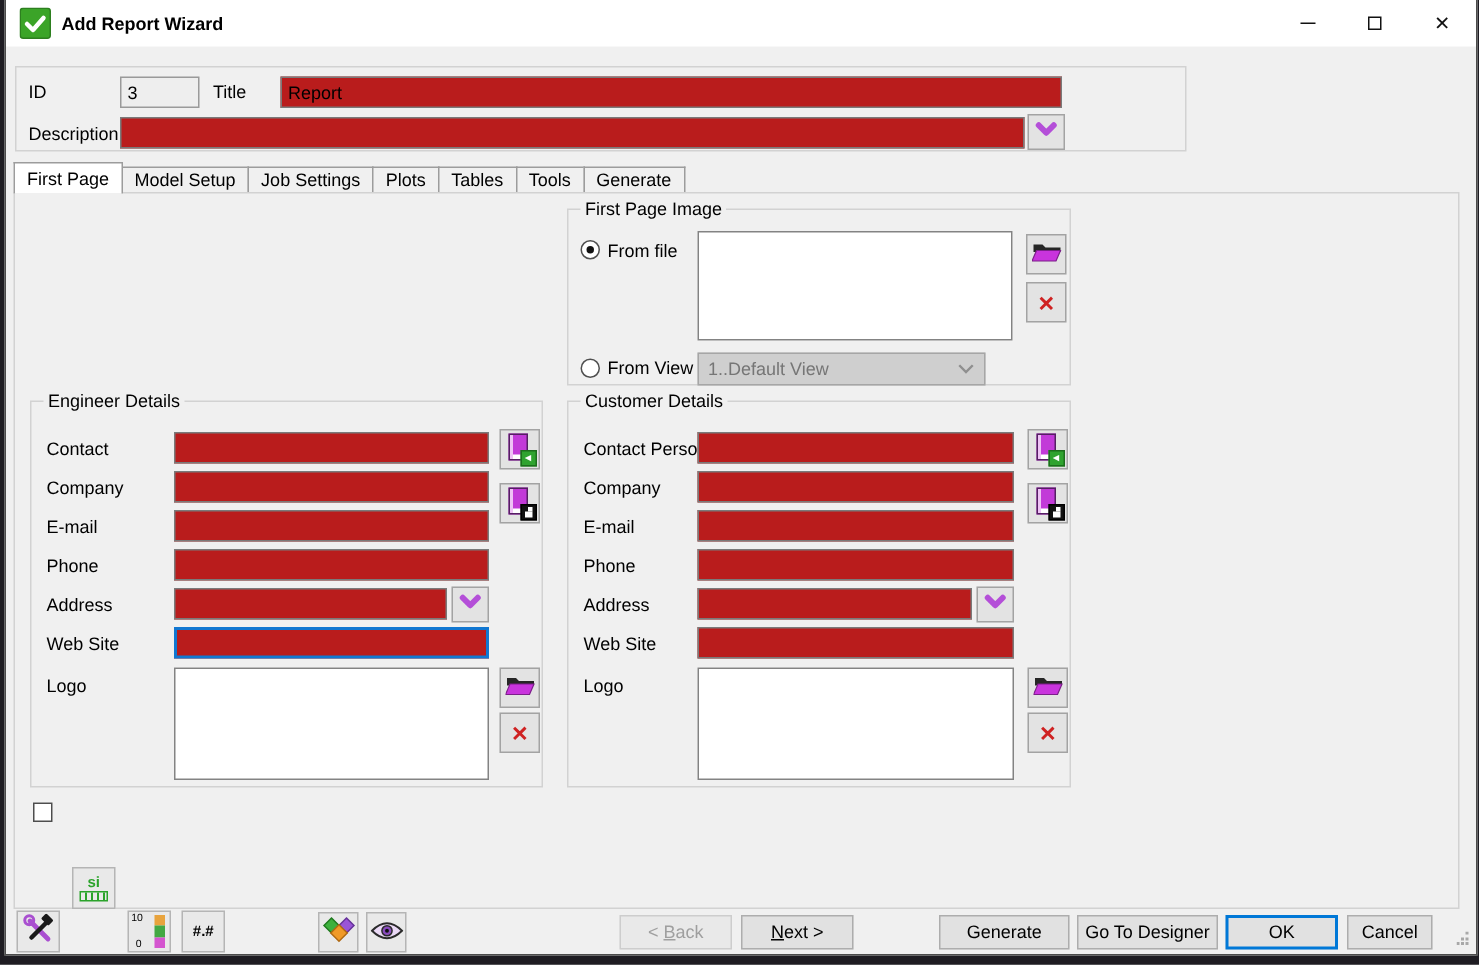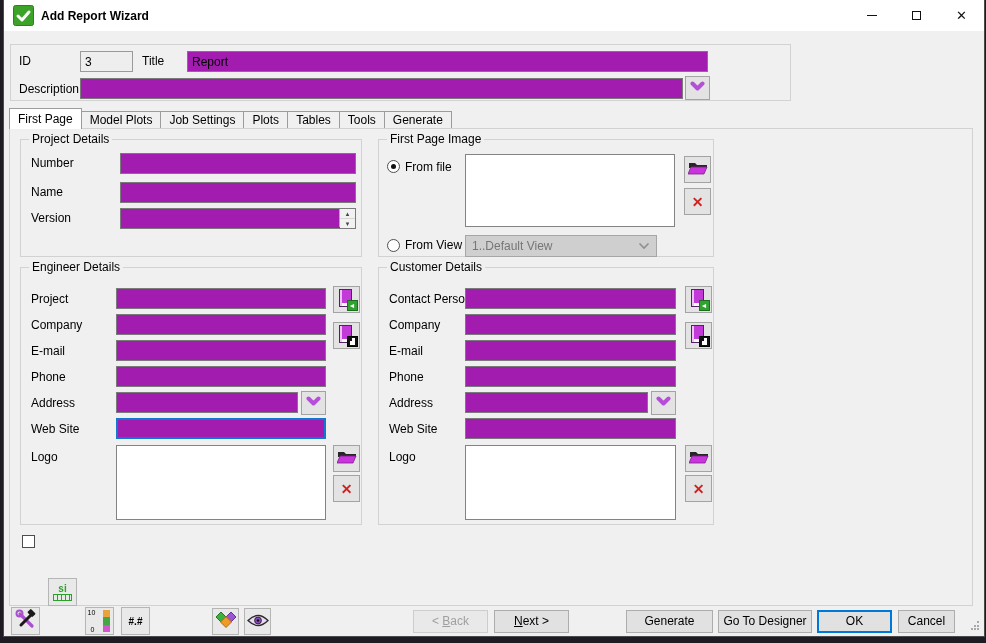--- a/index.html
+++ b/index.html
@@ -16,21 +16,21 @@
   .winbtn.min { right:90px; } .winbtn.max { right:45px; } .winbtn.cls { right:0; }
   .glyph-min { width:10px; height:1px; background:#111; }
   .glyph-max { width:9px; height:9px; border:1px solid #111; }
   .glyph-cls { font-size:13px; color:#111; }
   
   .grp { position:absolute; border:1px solid #d2d2d2; background:#f0f0f0; }
   .grp > .legend { position:absolute; top:-8px; left:8px; background:#f0f0f0;
                    padding:0 3px; line-height:14px; white-space:nowrap; }
   .lbl { position:absolute; white-space:nowrap; }
   
-  .tb { position:absolute; height:21px; border:1px solid #7a7a7a; background:#a21caf;
+  .tb { position:absolute; height:21px; border:1px solid #7a7a7a; background:#b91c1c;
         font-family:"Liberation Sans", sans-serif; font-size:12px; padding:1px 4px; }
   .tb.ro { background:#eeeeee; border-color:#9a9a9a; }
   .tb.focused { border:2px solid #1177d1; }
   .imgbox { position:absolute; background:#fff; border:1px solid #838383; }
   .combo { position:absolute; height:22px; background:#cfcfcf; border:1px solid #a6a6a6;
            color:#767676; display:flex; align-items:center; padding:0 6px; }
   .combo .cv { flex:1; }
   .sqbtn { position:absolute; width:27px; height:27px; background:#e3e3e3;
            border:1px solid #a3a3a3; display:flex; align-items:center; justify-content:center; }
   .sqbtn.small { width:25px; height:24px; }
@@ -115,45 +115,30 @@
     <input class="tb" style="left: 69px; top: 33px; width: 603px;" value="">
     <div class="sqbtn small" style="left:674px; top:31px;">
       <span><svg width="15" height="11" viewBox="0 0 15 11">
             <path d="M2.5 2.5 L7.5 7.5 L12.5 2.5" stroke="#b44fd8" stroke-width="4" fill="none" stroke-linecap="round" stroke-linejoin="round"></path>
           </svg></span>
     </div>
   </div>
 
   <div class="tabs">
     <div class="tab active">First Page</div>
-    <div class="tab">Model Plots</div>
+    <div class="tab">Model Setup</div>
     <div class="tab">Job Settings</div>
     <div class="tab">Plots</div>
     <div class="tab">Tables</div>
     <div class="tab">Tools</div>
     <div class="tab">Generate</div>
   </div>
 
   <div class="pane">
 
-    <div class="grp" style="left:10px; top:10px; width:342px; height:118px;">
-      <span class="legend">Project Details</span>
-      <span class="lbl" style="left:10px; top:16px;">Number</span>
-      <input class="tb" style="left: 99px; top: 13px; width: 236px;" value="">
-      <span class="lbl" style="left:10px; top:45px;">Name</span>
-      <input class="tb" style="left: 99px; top: 42px; width: 236px;" value="">
-      <span class="lbl" style="left:10px; top:71px;">Version</span>
-      <div style="position:absolute; left:99px; top:68px; width:236px; height:21px;">
-        <input class="tb" style="left: 0px; top: 0px; width: 236px;" value="">
-        <div class="spin">
-          <div>▴</div>
-          <div>▾</div>
-        </div>
-      </div>
-    </div>
 
     <div class="grp" style="left:368px; top:10px; width:336px; height:118px;">
       <span class="legend">First Page Image</span>
       <div class="radio sel" style="left:8px; top:20px;"></div>
       <span class="lbl" style="left:26px; top:20px;">From file</span>
       <div class="imgbox" style="left:86px; top:14px; width:210px; height:73px;"></div>
       <div class="sqbtn" style="left:305px; top:16px;">
         <span><svg width="20" height="16" viewBox="0 0 20 16">
               <path d="M1 3 h6 l2 2 h10 v3 H1 z" fill="#262626"></path>
               <path d="M3 7 h16 l-3 7 H0 z" fill="#c934dd" stroke="#7c1f8a" stroke-width="0.8"></path>
@@ -167,21 +152,21 @@
       <div class="combo" style="left:86px; top:95px; width:192px;">
         <span class="cv">1..Default View</span>
         <span><svg width="12" height="8" viewBox="0 0 12 8">
               <path d="M1.5 1.5 L6 6 L10.5 1.5" stroke="#8f8f8f" stroke-width="1.6" fill="none"></path>
             </svg></span>
       </div>
     </div>
 
     <div class="grp" style="left:10px; top:138px; width:342px; height:258px;">
       <span class="legend">Engineer Details</span>
-      <span class="lbl" style="left:10px; top:24px;">Project</span>
+      <span class="lbl" style="left:10px; top:24px;">Contact</span>
       <input class="tb" style="left: 95px; top: 20px; width: 210px;" value="">
       <span class="lbl" style="left:10px; top:50px;">Company</span>
       <input class="tb" style="left: 95px; top: 46px; width: 210px;" value="">
       <span class="lbl" style="left:10px; top:76px;">E-mail</span>
       <input class="tb" style="left: 95px; top: 72px; width: 210px;" value="">
       <span class="lbl" style="left:10px; top:102px;">Phone</span>
       <input class="tb" style="left: 95px; top: 98px; width: 210px;" value="">
       <span class="lbl" style="left:10px; top:128px;">Address</span>
       <input class="tb" style="left: 95px; top: 124px; width: 182px;" value="">
       <div class="sqbtn small" style="left:280px; top:123px;">

